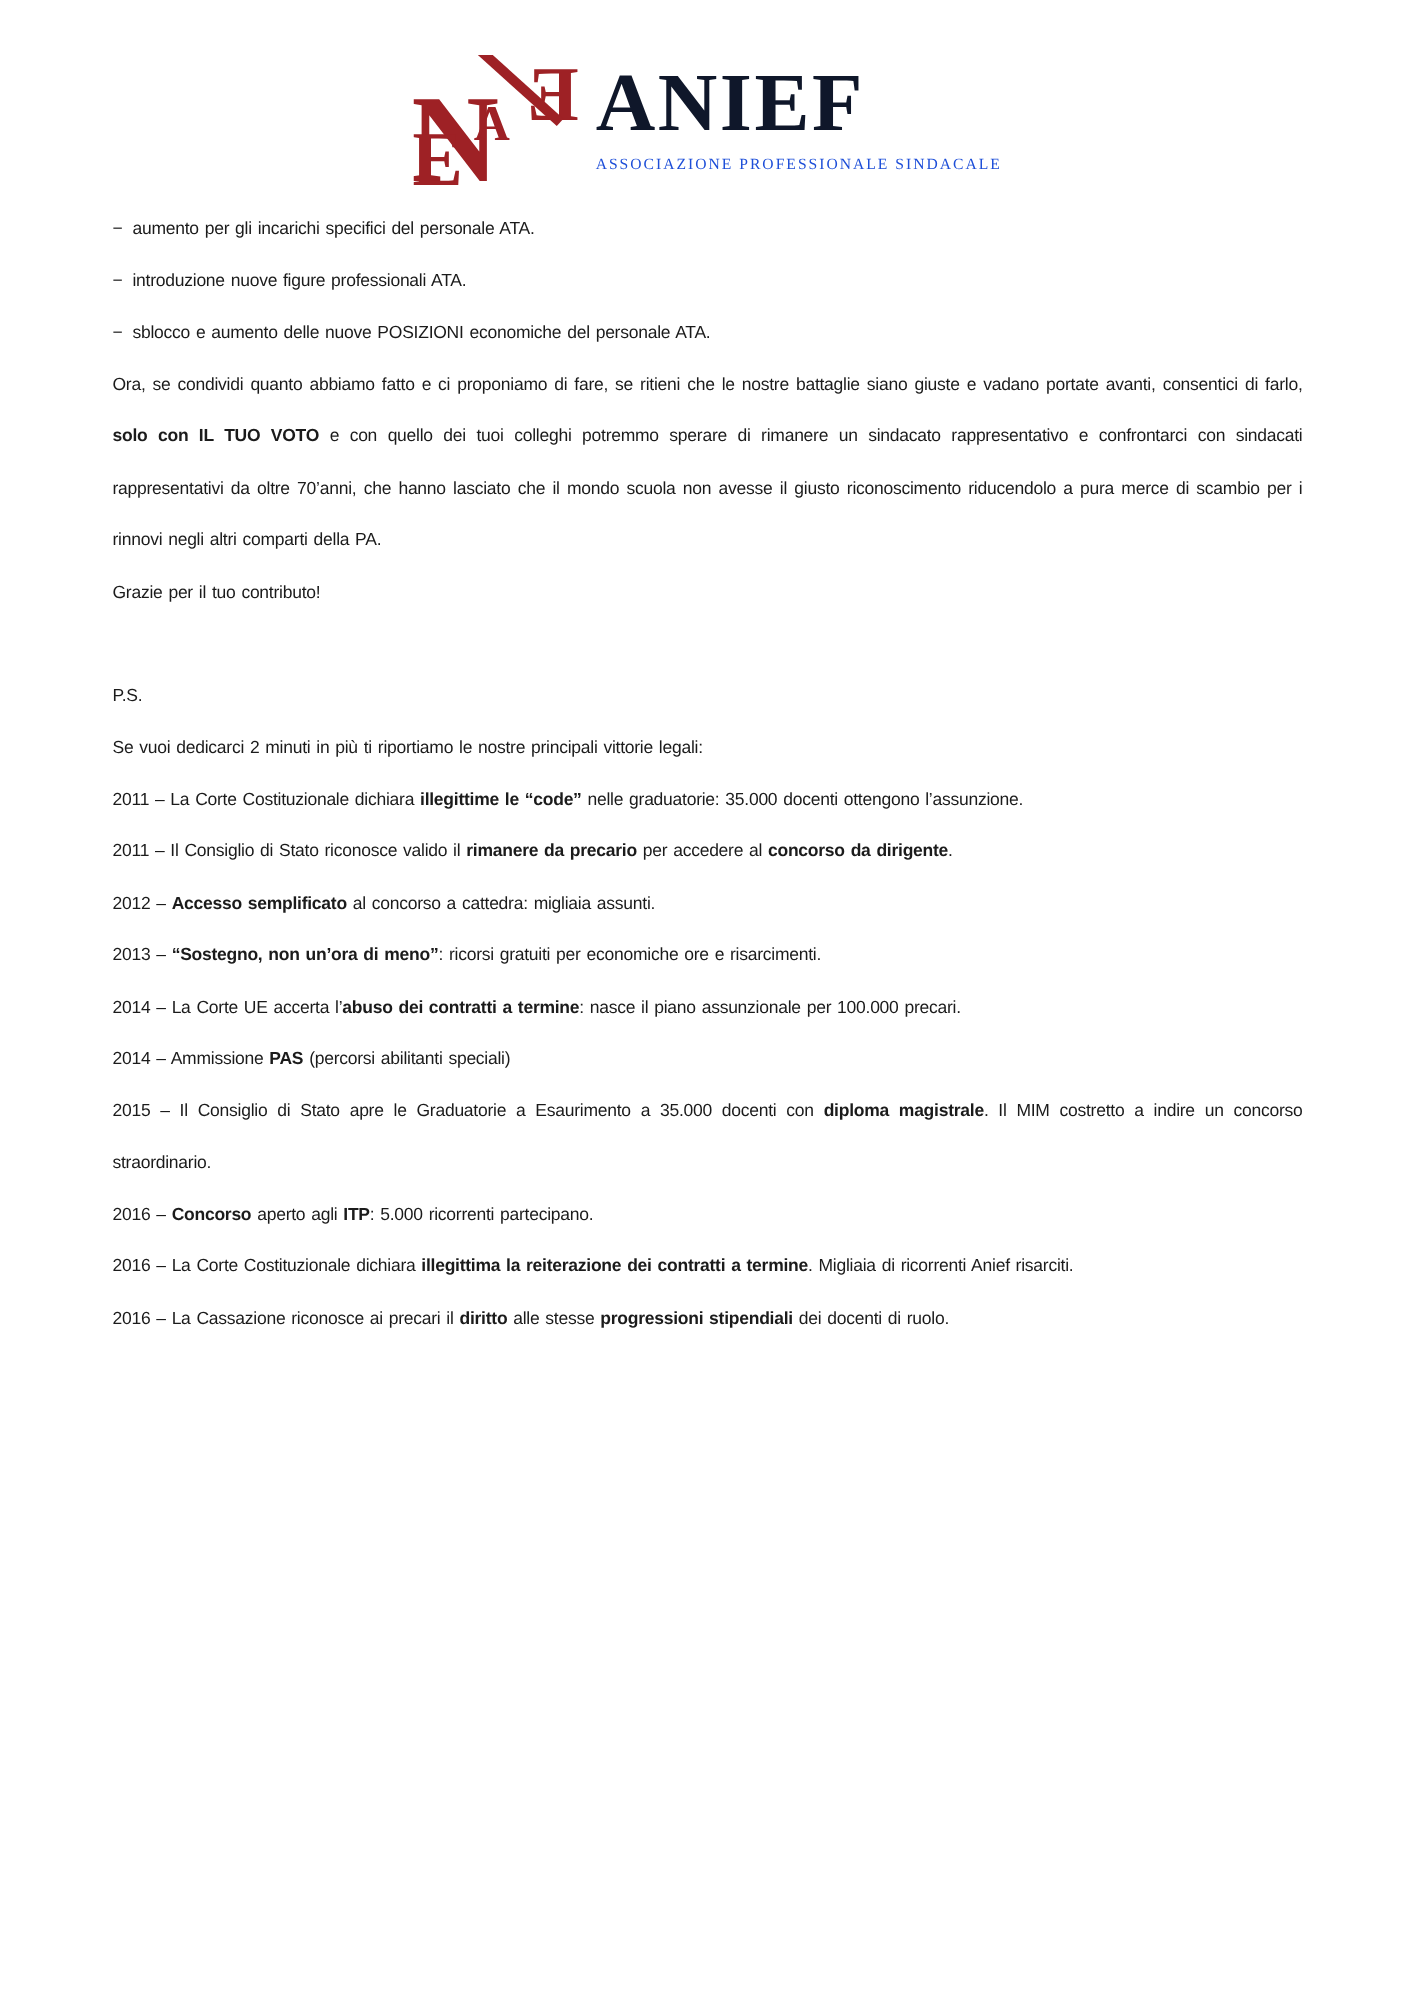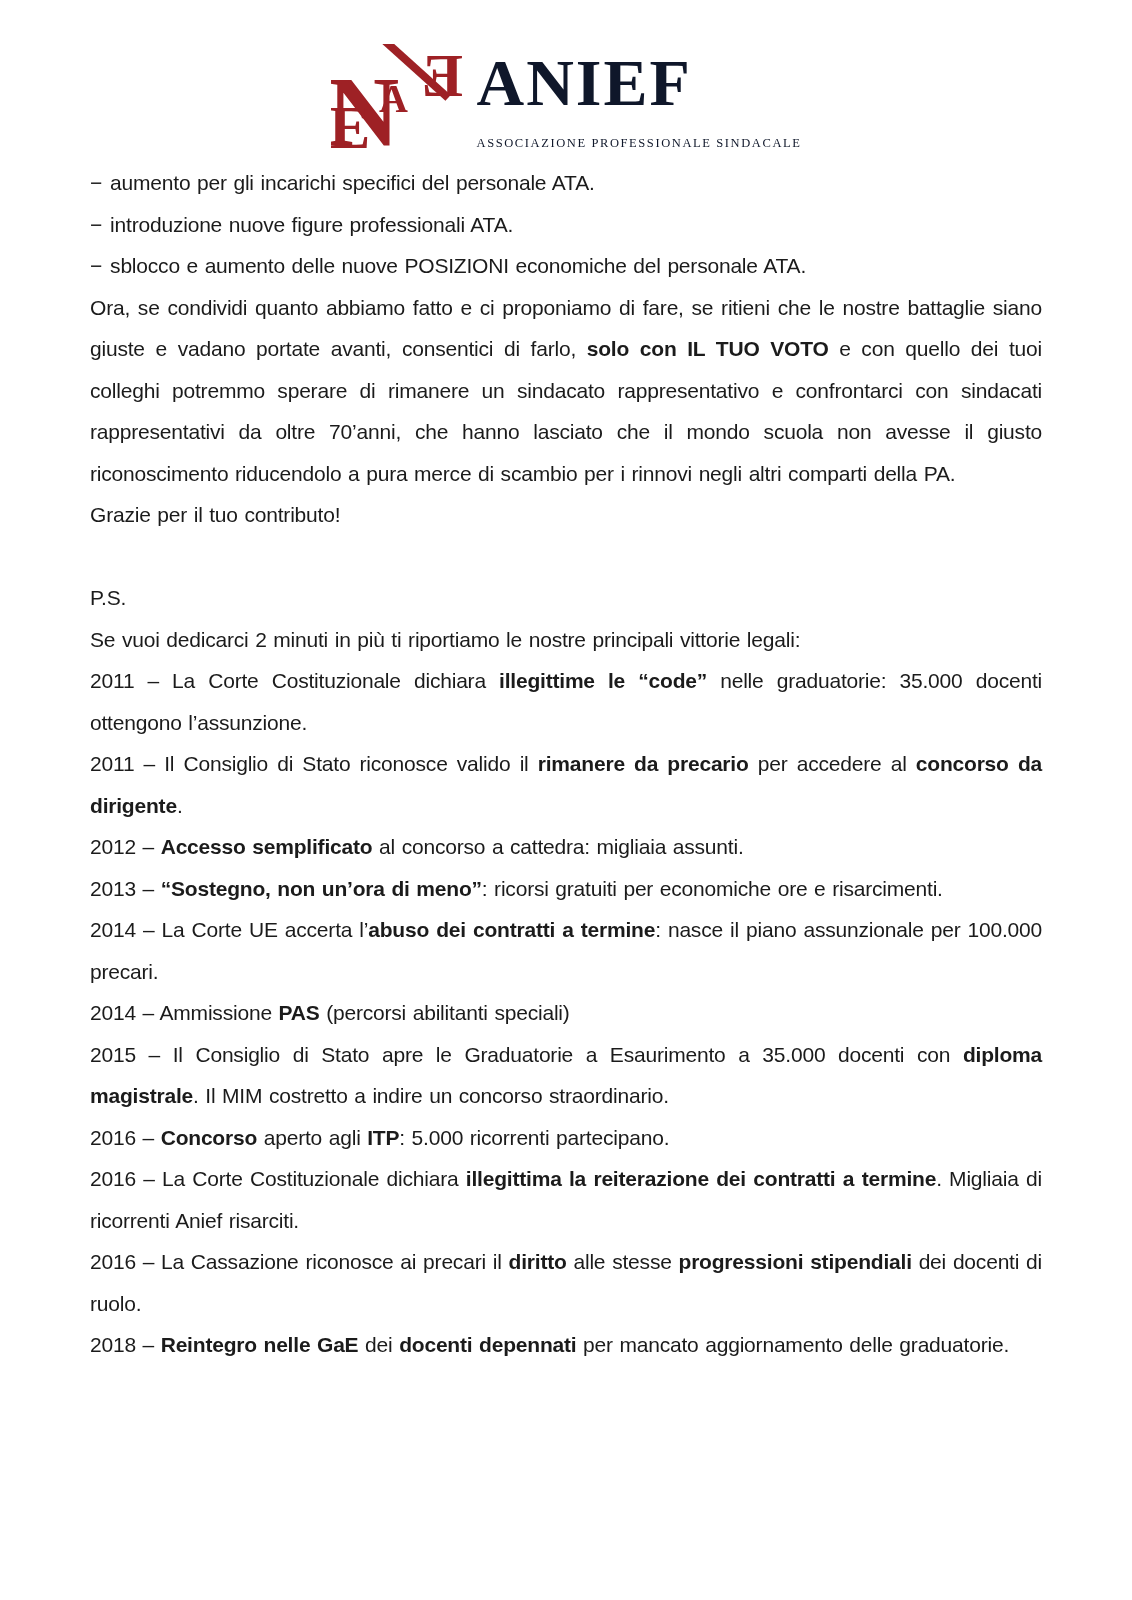--- a/index.html
+++ b/index.html
@@ -27,27 +27,27 @@
     font-weight: 700;
     font-size: 66px;
     line-height: 58px;
     letter-spacing: 2px;
     color: #0f172a;
   }
   .brand-subtitle {
     font-family: "Liberation Serif", "DejaVu Serif", serif;
     font-size: 12.5px;
     letter-spacing: 1.6px;
-    color: #0f172a;
-    margin-top: 24px;
+    color: #1d4ed8;
+    margin-top: 12px;
     white-space: nowrap;
   }
   .document-body {
     margin: 10px 90px 0 90px;
-    font-size: 21px;
+    font-size: 14px;
     letter-spacing: -0.2px;
     line-height: 41.5px;
     word-spacing: 1px;
   }
   .block { min-height: 41.5px; }
   .block.justify { text-align: justify; }
   .block.bullet .marker { padding-right: 8px; }
   .block b { font-weight: 700; text-align: center; }
   .block.spacer { height: 41.5px; }
 </style>
@@ -86,16 +86,15 @@
       <div class="block para justify"><span>2011 – La Corte Costituzionale dichiara </span><b>illegittime le “code”</b><span> nelle graduatorie: 35.000 docenti ottengono l’assunzione.</span></div>
       <div class="block para justify"><span>2011 – Il Consiglio di Stato riconosce valido il </span><b>rimanere da precario</b><span> per accedere al </span><b>concorso da dirigente</b><span>.</span></div>
       <div class="block para"><span>2012 – </span><b>Accesso semplificato</b><span> al concorso a cattedra: migliaia assunti.</span></div>
       <div class="block para"><span>2013 – </span><b>“Sostegno, non un’ora di meno”</b><span>: ricorsi gratuiti per economiche ore e risarcimenti.</span></div>
       <div class="block para justify"><span>2014 – La Corte UE accerta l’</span><b>abuso dei contratti a termine</b><span>: nasce il piano assunzionale per 100.000 precari.</span></div>
       <div class="block para"><span>2014 – Ammissione </span><b>PAS</b><span> (percorsi abilitanti speciali)</span></div>
       <div class="block para justify"><span>2015 – Il Consiglio di Stato apre le Graduatorie a Esaurimento a 35.000 docenti con </span><b>diploma magistrale</b><span>. Il MIM costretto a indire un concorso straordinario.</span></div>
       <div class="block para"><span>2016 – </span><b>Concorso</b><span> aperto agli </span><b>ITP</b><span>: 5.000 ricorrenti partecipano.</span></div>
       <div class="block para justify"><span>2016 – La Corte Costituzionale dichiara </span><b>illegittima la reiterazione dei contratti a termine</b><span>. Migliaia di ricorrenti Anief risarciti.</span></div>
       <div class="block para justify"><span>2016 – La Cassazione riconosce ai precari il </span><b>diritto</b><span> alle stesse </span><b>progressioni stipendiali</b><span> dei docenti di ruolo.</span></div>
-      <div class="block para justify"><span>2018 – </span><b>Reintegro nelle GaE</b><span> dei </span><b>docenti depennati</b><span> per mancato aggiornamento delle graduatorie.</span></div>
     </div>
 
 </div>
 
 </body></html>

